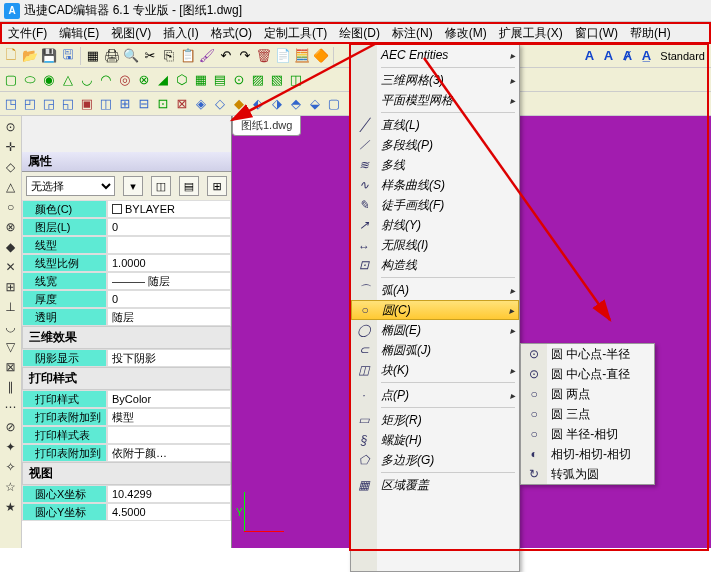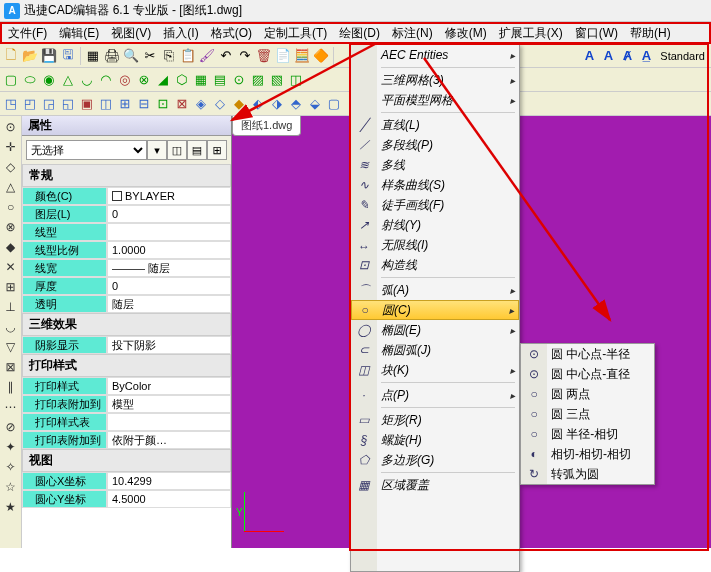--- a/index.html
+++ b/index.html
@@ -15,22 +15,22 @@
   .tb-icon { width: 18px; height: 18px; display: inline-flex; align-items: center; justify-content: center; font-size: 13px; cursor: pointer; }
   .tb-sep { width: 1px; height: 18px; background: #ccc; margin: 0 2px; }
   .tb-text { font-size: 11px; padding: 0 4px; }
   
   .main-area { display: flex; height: calc(100% - 140px); position: relative; }
   
   .left-palette { width: 22px; background: #f0efd6; border-right: 1px solid #ccc; display: flex; flex-direction: column; align-items: center; gap: 2px; padding-top: 2px; }
   .lp-icon { width: 18px; height: 18px; display: flex; align-items: center; justify-content: center; font-size: 12px; cursor: pointer; color: #333; }
 
   .prop-panel { width: 210px; background: #f0f0f0; border-right: 1px solid #888; display: flex; flex-direction: column; font-size: 12px; }
-  .prop-hdr { height: 20px; background: linear-gradient(#e8e8f8,#d0d0e8); border-bottom: 1px solid #999; padding: 0 6px; display: flex; align-items: center; font-weight: bold; }
-  .prop-sel-row { display: flex; align-items: center; padding: 4px; gap: 0; background: #f0efe0; }
+  .prop-hdr { height: 20px; background: linear-gradient(#e8e8f8,#d0d0e8); border-bottom: 1px solid #999; padding: 0 6px; display: flex; align-items: center; font-weight: bold; margin-top: 36px; }
+  .prop-sel-row { display: flex; align-items: center; padding: 4px; gap: 8px; background: #f0efe0; }
   .prop-select { flex: 1; height: 20px; font-size: 11px; border: 1px solid #999; background: #fff; }
   .prop-btn { width: 20px; height: 20px; border: 1px solid #999; background: #f8f8f0; display: flex; align-items: center; justify-content: center; cursor: pointer; font-size: 11px; }
   .prop-body { overflow-y: auto; flex: 1; background: #fff; }
   .prop-grp-hdr { background: #e8e8e8; font-weight: bold; padding: 2px 6px; border: 1px solid #ccc; font-size: 12px; }
   .prop-grid-row { display: flex; height: 18px; font-size: 11px; }
   .prop-grid-row > div { border: 0.5px solid #ddd; padding: 0 4px; display: flex; align-items: center; }
   .pk { width: 85px; background: #5eead4; padding-left: 12px !important; }
   .pv { flex: 1; background: #fff; }
   .sw { width: 10px; height: 10px; border: 1px solid #333; margin-right: 3px; display: inline-block; background: #fff; }
   
@@ -172,21 +172,20 @@
   <div class="prop-panel">
     <div class="prop-hdr">属性</div>
     <div class="prop-sel-row">
       <select class="prop-select"><option>无选择</option></select>
       <div class="prop-btn">▾</div>
       <div class="prop-btn">◫</div>
       <div class="prop-btn">▤</div>
       <div class="prop-btn">⊞</div>
     </div>
     <div class="prop-body" id="prop-body">
-        <div class="prop-grp-hdr">常规</div>
         <div class="prop-grid-row">
           <div class="pk">颜色(C)</div>
           <div class="pv"><span class="sw"></span>BYLAYER</div>
         </div>
         <div class="prop-grid-row">
           <div class="pk">图层(L)</div>
           <div class="pv">0</div>
         </div>
         <div class="prop-grid-row">
           <div class="pk">线型</div>

